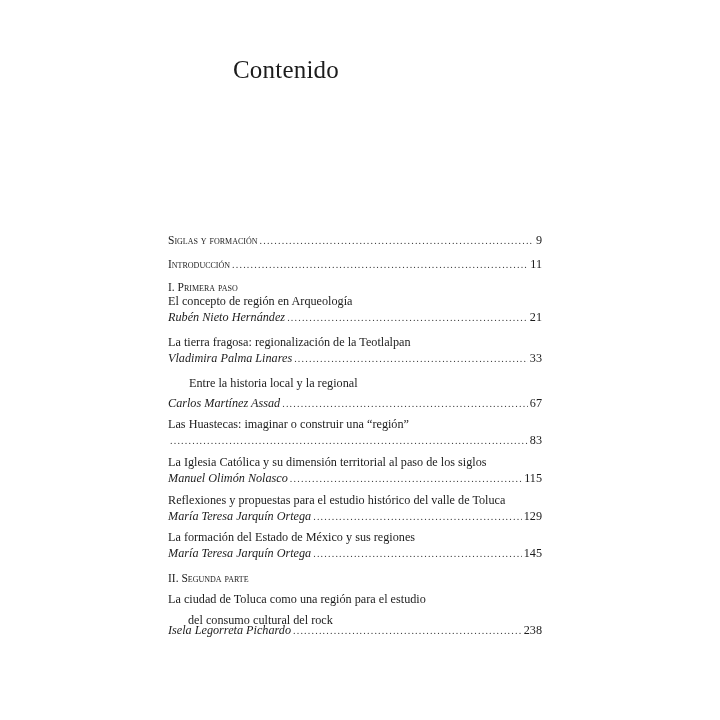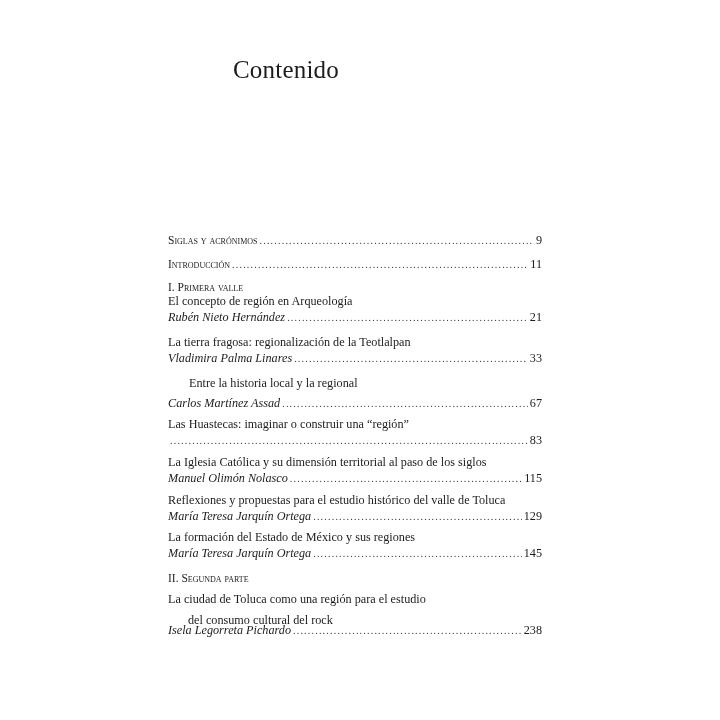--- a/index.html
+++ b/index.html
@@ -18,31 +18,31 @@
   .indent { padding-left:20px; }
 </style>
 </head>
 <body>
 
 <div class="title">Contenido</div>
 
 <div class="toc" style="top:0;">
 
   <div class="line" style="top:232px;">
-    <span class="txt sc">Siglas y acrónimos</span>
+    <span class="txt sc">Siglas y formación</span>
     <span class="dots"></span>
     <span class="pg">9</span>
   </div>
   <div class="line" style="top:256px;">
     <span class="txt sc">Introducción</span>
     <span class="dots"></span>
     <span class="pg">11</span>
   </div>
 
-  <div class="line sc" style="top:279px;">I. Primera valle</div>
+  <div class="line sc" style="top:279px;">I. Primera paso</div>
 
   <div class="line" style="top:293px;">
       <span class="txt">El concepto de región en Arqueología</span>
     </div>
   <div class="line" style="top:309px;">
     <span class="txt it">Rubén Nieto Hernández</span>
     <span class="dots"></span>
     <span class="pg">21</span>
   </div>
 

